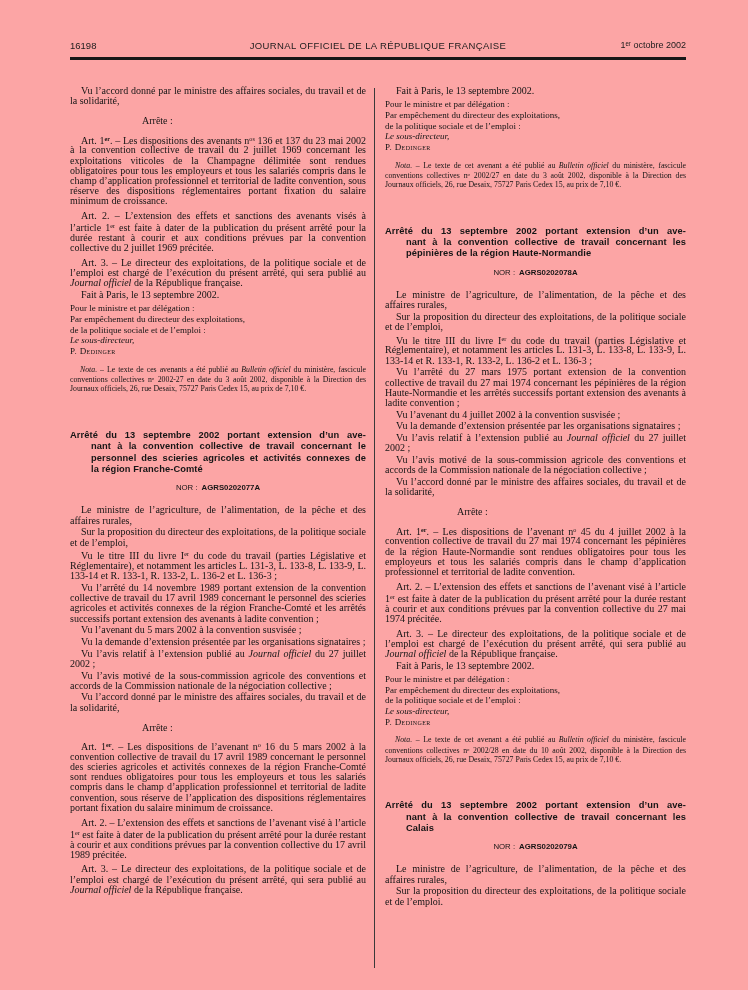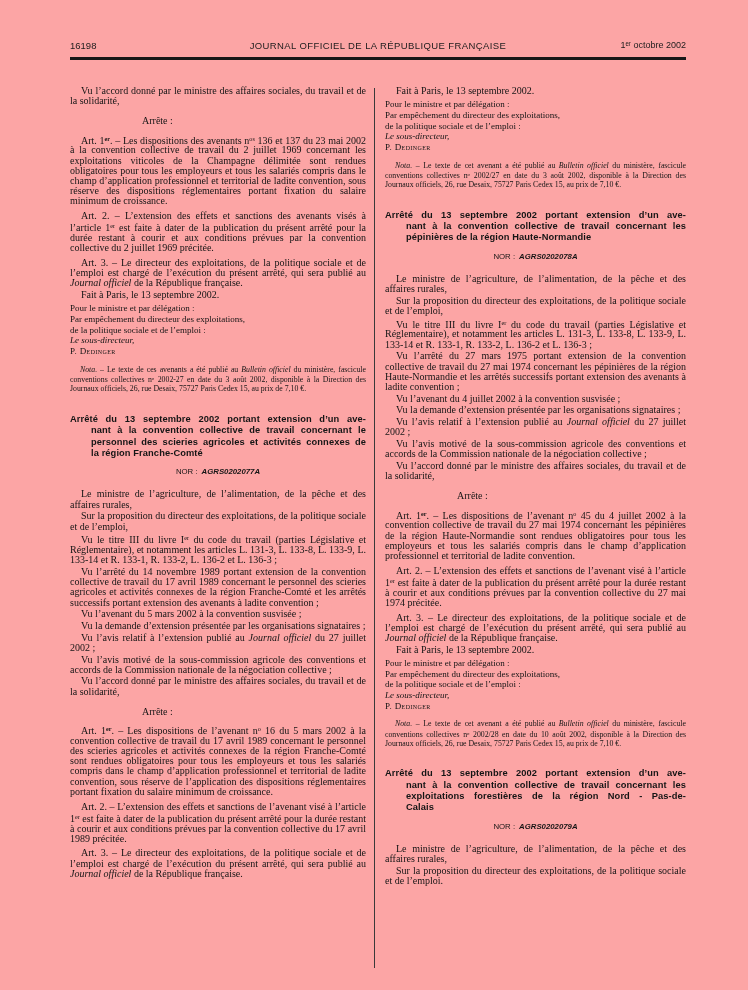--- a/index.html
+++ b/index.html
@@ -18,27 +18,27 @@
   .col-right{left:315px;width:301px;}
 
   .b-para,.b-article,.b-arrete{font-size:10px;line-height:10.2px;text-align:justify;
        text-indent:11px;margin:0 0 1.5px;}
   .b-article{margin-top:4.5px;}
   .b-arrete{text-align:left;text-indent:72px;margin:10px 0 7px;}
   .b-sig{text-align:left;font-size:9px;line-height:10.7px;margin:3px 0 5px;}
   .sig-line{display:block;}
   .b-nota{font-size:7.8px;line-height:9.3px;text-align:justify;text-indent:10px;margin:8px 0 7px;}
   .b-heading{font-family:"Liberation Sans","DejaVu Sans",sans-serif;font-weight:bold;
-       font-size:9.3px;line-height:11.4px;margin:20px 0 8px;letter-spacing:.1px;}
+       font-size:9.3px;line-height:11.4px;margin:36px 0 8px;letter-spacing:.1px;}
   .h-line{text-align:justify;text-align-last:justify;}
   .h-line.h-cont{padding-left:21px;}
   .h-line.h-last{text-align-last:left;}
   .b-nor{font-family:"Liberation Sans","DejaVu Sans",sans-serif;font-size:7.8px;
        text-align:center;margin:4px 0 13px;}
-  .nor-value{font-style:italic;font-weight:bold;margin-left:4px;}
+  .nor-value{font-weight:bold;margin-left:4px;}
 
   .s-i{font-style:italic;}
   .s-b{font-weight:normal;}
   .s-sc{font-variant:small-caps;letter-spacing:.4px;}
   .s-sup,.s-bsup{font-size:.62em;vertical-align:.42em;}
   .s-bsup{font-weight:bold;}
 </style>
 </head>
 <body>
 
@@ -121,21 +121,20 @@
           <div class="sig-line">Pour le ministre et par délégation :</div>
           <div class="sig-line">Par empêchement du directeur des exploitations,</div>
           <div class="sig-line">de la politique sociale et de l’emploi :</div>
           <div class="sig-line s-i">Le sous-directeur,</div>
           <div class="sig-line s-sc">P. Dedinger</div>
         </div>
         <div class="b-nota"><span class="s-i">Nota.</span><span> – Le texte de cet avenant a été publié au </span><span class="s-i">Bulletin officiel</span><span> du ministère, fascicule conventions collectives n</span><span class="s-sup">o</span><span> 2002/28 en date du 10 août 2002, disponible à la Direction des Journaux officiels, 26, rue Desaix, 75727 Paris Cedex 15, au prix de 7,10 €.</span></div>
         <div class="b-heading">
           <div class="h-line">Arrêté du 13 septembre 2002 portant extension d’un ave-</div>
           <div class="h-line h-cont">nant à la convention collective de travail concernant les</div>
-          <div class="h-line h-cont">exploitations forestières de la région Nord - Pas-de-</div>
           <div class="h-line h-cont h-last">Calais</div>
         </div>
         <div class="b-nor"><span class="nor-label">NOR :</span><span class="nor-value">AGRS0202079A</span></div>
         <div class="b-para"><span>Le ministre de l’agriculture, de l’alimentation, de la pêche et des affaires rurales,</span></div>
         <div class="b-para"><span>Sur la proposition du directeur des exploitations, de la politique sociale et de l’emploi.</span></div>
       </div>
   </div>
 </div>
 
 </body></html>

